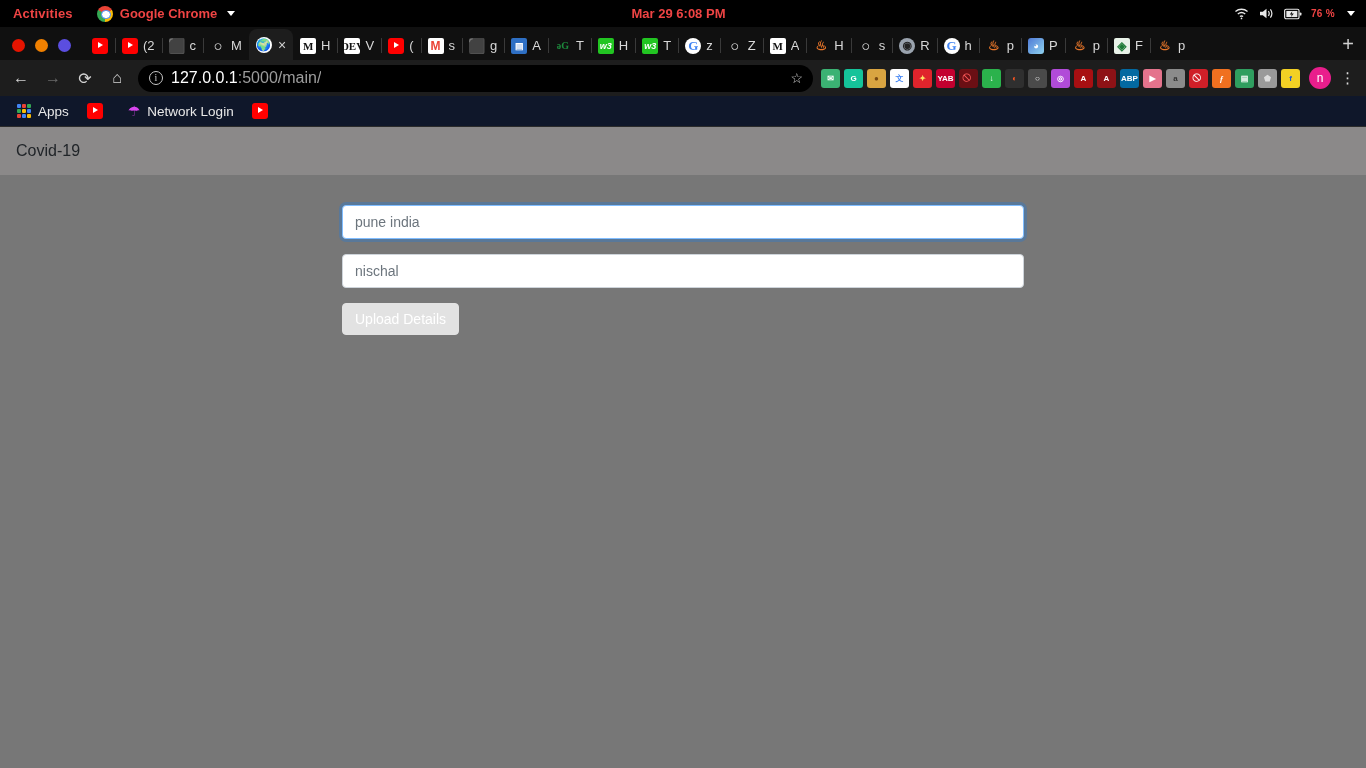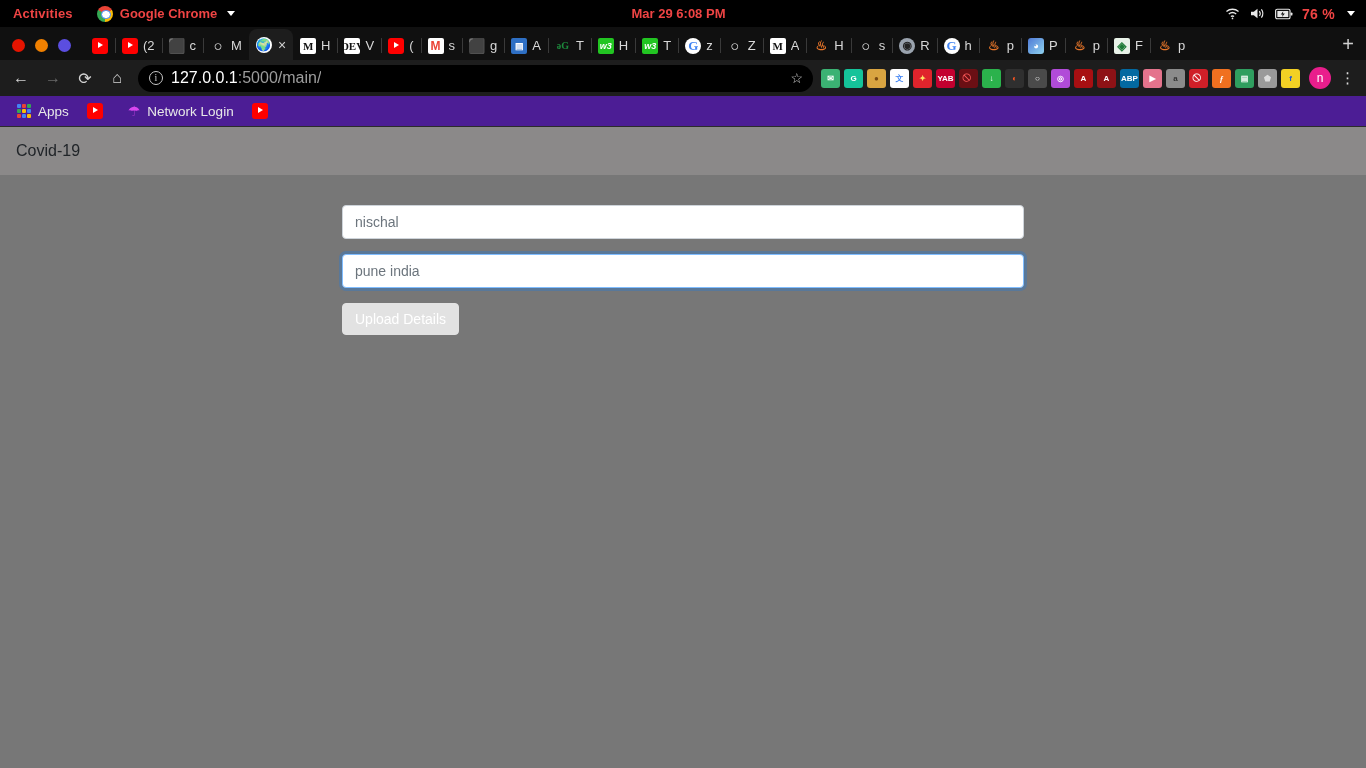--- a/index.html
+++ b/index.html
@@ -38,21 +38,21 @@
     border-left: 4.5px solid transparent; border-right: 4.5px solid transparent;
     border-top: 5px solid #ffffff;
   }
   .gnome-clock {
     position: absolute; left: 0; right: 9px; text-align: center;
     font-size: 13px; font-weight: bold; pointer-events: none;
   }
   .gnome-clock span { pointer-events: auto; }
   .gnome-tray {
     margin-left: auto; display: flex; align-items: center; gap: 9px;
-    padding-right: 11px; font-size: 14px; font-weight: bold;
+    padding-right: 11px; font-size: 10px; font-weight: bold;
   }
   .tray-ico { display: inline-flex; align-items: center; }
   .battery-pct { letter-spacing: .3px; }
 
   
   .tabstrip {
     height: 33px; width: 100%;
     background: #101010;
     display: flex; align-items: flex-end;
     position: relative;
@@ -157,21 +157,21 @@
     width: 22px; height: 22px; border-radius: 50%;
     background: #e91e8c; color: #ffffff;
     display: inline-flex; align-items: center; justify-content: center;
     font-size: 12px; margin-left: 7px; flex: none;
   }
   .kebab { color: #d8d8d8; font-size: 15px; padding: 0 5px 0 7px; line-height: .8; letter-spacing: 0; }
 
   
   .bookmarks {
     height: 31px; width: 100%;
-    background: #4c1d95;
+    background: #0f172a;
     display: flex; align-items: center; gap: 4px;
     padding: 0 10px;
     border-bottom: 1px solid #2b2b2b;
   }
   .bm {
     display: flex; align-items: center; gap: 7px;
     padding: 3px 7px; border-radius: 4px;
     color: #e8e8e8; font-size: 13.5px; white-space: nowrap;
   }
   .apps-grid {
@@ -436,18 +436,18 @@
     <span></span>
   </div>
 </div>
 
 <div class="page">
   <div class="navbar">
     <span class="brand">Covid-19</span>
   </div>
   <div class="content">
     <div class="form">
+      <input class="field focused" value="pune india" placeholder="Location" style="">
       <input class="field" value="nischal" placeholder="Name" style="">
-      <input class="field focused" value="pune india" placeholder="Location" style="">
       <button class="btn-upload">Upload Details</button>
     </div>
   </div>
 </div>
 
 </body></html>

